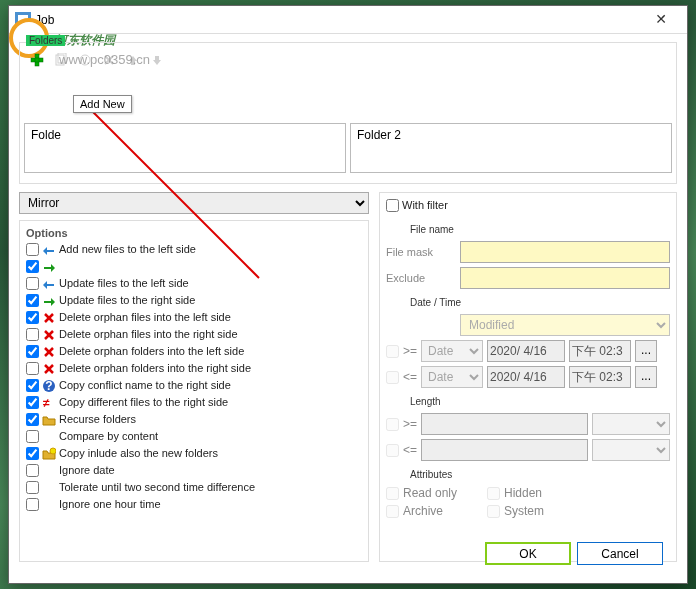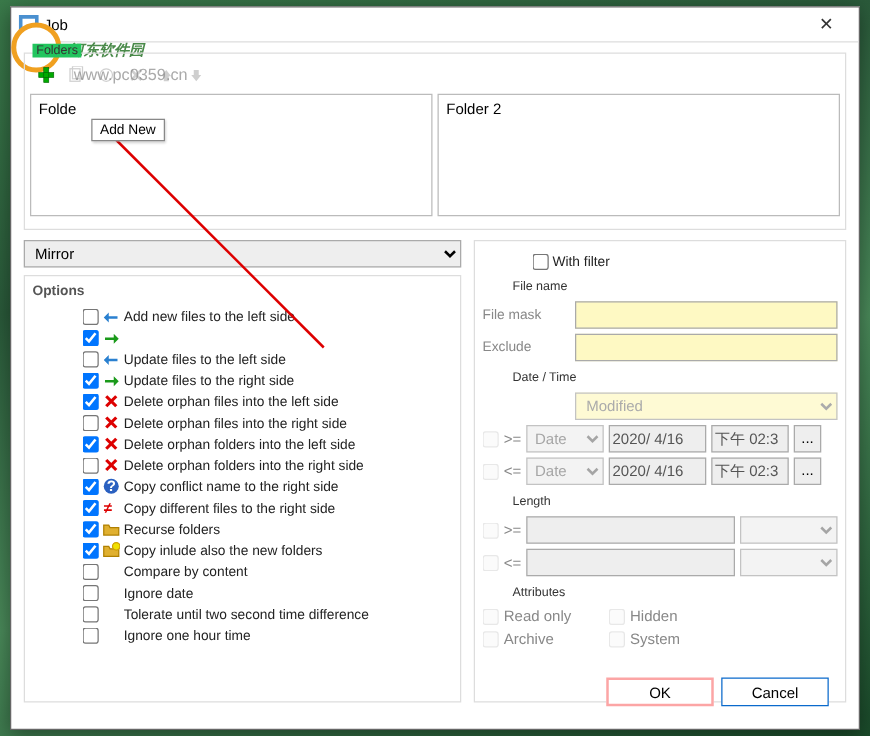--- a/index.html
+++ b/index.html
@@ -19,50 +19,50 @@
 .fieldset { border: 1px solid #ddd; padding: 4px; position: relative; }
 .fieldset-label { position: absolute; top: -8px; left: 6px; background: #22c55e; padding: 0 3px; font-size: 10px; color: #333; }
 
 .folders-section { height: 142px; }
 .toolbar { display: flex; gap: 2px; padding: 2px; }
 .tb-btn { width: 22px; height: 22px; display: flex; align-items: center; justify-content: center; border: 1px solid transparent; cursor: pointer; }
 .tb-btn.add svg rect.v { fill: #0a0; } .tb-btn.add svg rect.h { fill: #0a0; }
 .tb-btn.disabled { opacity: 0.4; pointer-events: none; }
 
 .folder-cols { display: flex; gap: 4px; margin-top: 2px; height: 98px; }
-.folder-col { flex: 1; border: 1px solid #bbb; background: #fff; padding: 4px 6px; position: relative; }
+.folder-col { flex: 1; border: 1px solid #bbb; background: #fff; padding: 4px 6px; position: relative; margin-top: 48px; }
 
 .tooltip { position: absolute; top: 53px; left: 54px; background: #fff; border: 1px solid #888; padding: 2px 6px; font-size: 11px; box-shadow: 1px 1px 2px rgba(0,0,0,0.2); z-index: 10; }
 
 .arrow { position: absolute; top: 36px; left: 40px; width: 220px; height: 220px; pointer-events: none; z-index: 5; }
 
 .mid-row { display: flex; gap: 10px; margin-top: 8px; height: 370px; }
 .left-col { flex: 1; display: flex; flex-direction: column; gap: 6px; }
 .right-col { width: 298px; display: flex; flex-direction: column; gap: 4px; }
 
 .select { height: 22px; border: 1px solid #aaa; background: #eee; padding: 0 4px; width: 100%; }
 
 .options-box { flex: 1; border: 1px solid #ddd; padding: 6px; overflow: auto; }
-.opt-row { display: flex; align-items: flex-end; height: 17px; gap: 3px; margin-left: 40px; }
+.opt-row { display: flex; align-items: flex-start; height: 17px; gap: 3px; }
 .opt-row input[type=checkbox] { width: 13px; height: 13px; }
 .opt-icon { width: 14px; height: 14px; flex-shrink: 0; }
 .opt-row span { font-size: 11px; color: #222; }
 
 .filter-box { border: 1px solid #ddd; padding: 6px; flex: 1; display: flex; flex-direction: column; gap: 4px; }
 .filter-row { display: flex; align-items: center; gap: 4px; }
 .filter-label { width: 70px; font-size: 11px; color: #333; }
 .filter-input { flex: 1; height: 22px; border: 1px solid #aaa; background: #fef9c3; padding: 0 4px; }
 .sm-input { width: 78px; height: 22px; border: 1px solid #aaa; background: #eee; padding: 0 2px; }
 .tiny-input { width: 62px; }
 .sub-label { font-size: 10px; color: #333; margin: 4px 12px 2px; padding-left: 12px; }
 .dots-btn { width: 22px; height: 22px; border: 1px solid #aaa; background: #eee; text-align: center; line-height: 18px; }
 
 .footer { position: absolute; bottom: 8px; right: 14px; display: flex; gap: 6px; }
 .btn { width: 86px; height: 23px; border: 1px solid #0a6acc; background: #fff; cursor: pointer; font-size: 12px; }
-.btn.primary { border: 2px solid #fca5a5; }
+.btn.primary { border: 2px solid #84cc16; }
 
 .group-hint { font-size: 11px; color: #555; }
 .disabled-text { color: #888; }
 .chk-dis { opacity: 0.5; }
 </style>
 </head>
 <body>
 
 <div class="bg-img"></div>
 
@@ -218,31 +218,31 @@
                 <span>Copy different files to the right side</span>
               </div>
               <div class="opt-row">
                 <input type="checkbox" checked="" style="">
                 <svg class="opt-icon" viewBox="0 0 14 14">
                   <path d="M1 4 L5 4 L6 6 L13 6 L13 12 L1 12 Z" fill="#e0b030" stroke="#b08000"></path>
                 </svg>
                 <span>Recurse folders</span>
               </div>
               <div class="opt-row">
+                <input type="checkbox" style="">
+                <span class="opt-icon"></span>
+                <span>Compare by content</span>
+              </div>
+              <div class="opt-row">
                 <input type="checkbox" checked="" style="">
                 <svg class="opt-icon" viewBox="0 0 14 14">
                   <path d="M1 4 L5 4 L6 6 L13 6 L13 12 L1 12 Z" fill="#e0b030" stroke="#b08000"></path>
                   <circle cx="11" cy="4" r="3" fill="#f0e000" stroke="#d0a000"></circle>
                 </svg>
                 <span>Copy inlude also the new folders</span>
-              </div>
-              <div class="opt-row">
-                <input type="checkbox" style="">
-                <span class="opt-icon"></span>
-                <span>Compare by content</span>
               </div>
               <div class="opt-row">
                 <input type="checkbox" style="">
                 <span class="opt-icon"></span>
                 <span>Ignore date</span>
               </div>
               <div class="opt-row">
                 <input type="checkbox" style="">
                 <span class="opt-icon"></span>
                 <span>Tolerate until two second time difference</span>

